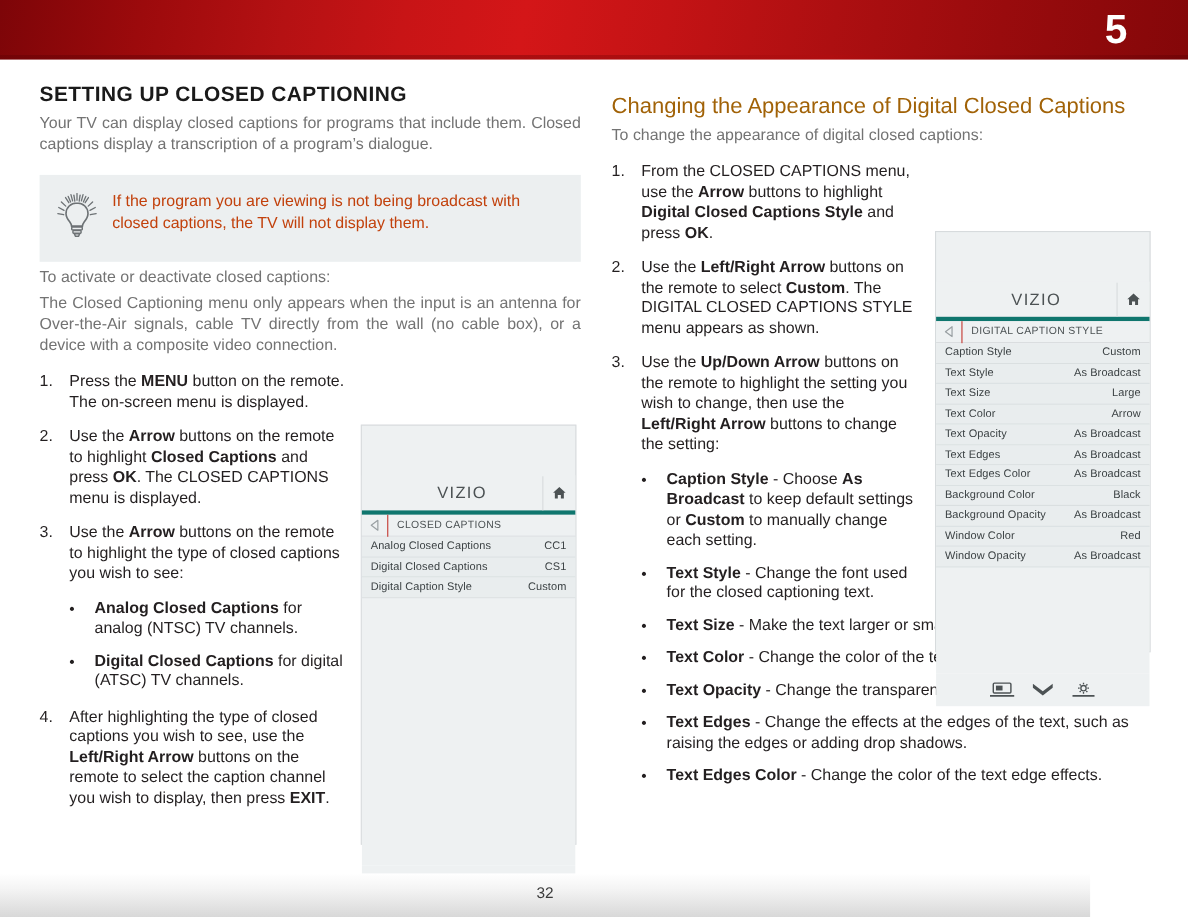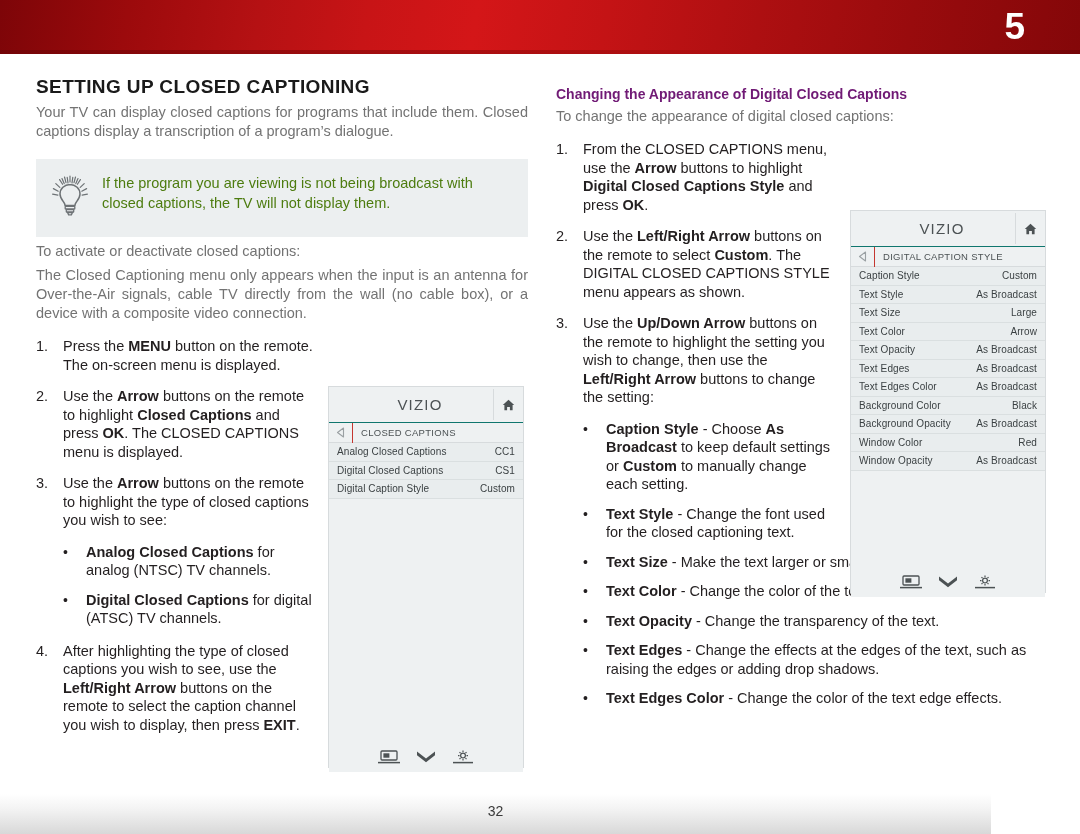--- a/index.html
+++ b/index.html
@@ -98,21 +98,21 @@
     min-height: 62px;
   }
   .tip-icon {
     width: 46px;
     flex: 0 0 46px;
     padding-top: 2px;
   }
   .tip-text {
     font-size: 14.5px;
     line-height: 20px;
-    color: #4d7c0f;
+    color: #c2410c;
     padding-left: 6px;
   }
 
   
   .num-list { margin-top: 14px; }
   .num-item {
     display: flex;
     font-size: 14.5px;
     line-height: 18.5px;
     color: #231f20;
@@ -134,41 +134,42 @@
   }
   .bullet-dot {
     flex: 0 0 23px;
     text-align: left;
     font-size: 14px;
     line-height: 18.5px;
   }
   .bullet-body { flex: 1 1 auto; }
 
   .sub-head {
-    font-size: 14px;
-    font-weight: bold;
-    color: #701a75;
+    font-size: 20px;
+    font-weight: normal;
+    color: #a16207;
     margin-top: 28px;
   }
 
   b { font-weight: bold; }
 
   
   .tv-menu {
     position: absolute;
     background: #eef1f2;
     border: 1px solid #d7dbdd;
     box-shadow: 0 0 0 0 transparent;
   }
   .tv-menu-head {
     height: 36px;
     display: flex;
     align-items: center;
-    border-bottom: 1px solid #0f766e;
+    border-bottom: 4px solid #0f766e;
     background: #eef1f2;
+    margin-top: 45px;
   }
   .tv-brand {
     flex: 1 1 auto;
     text-align: center;
     font-size: 15px;
     color: #4c5254;
     letter-spacing: 1.2px;
     font-weight: 300;
     padding-left: 18px;
   }

